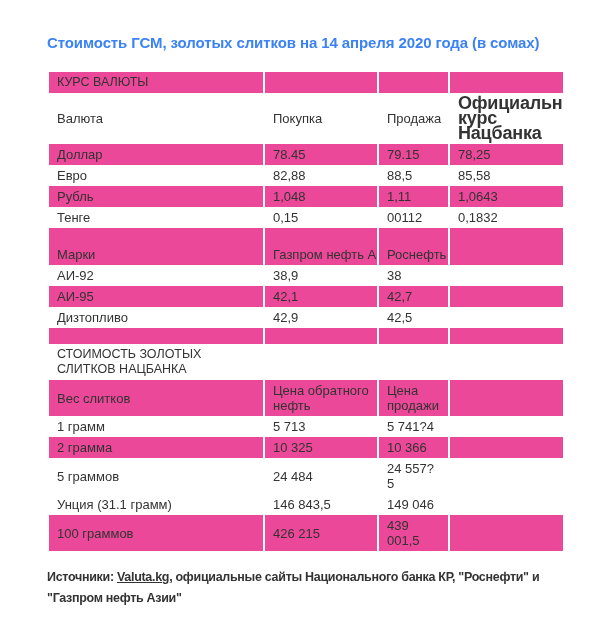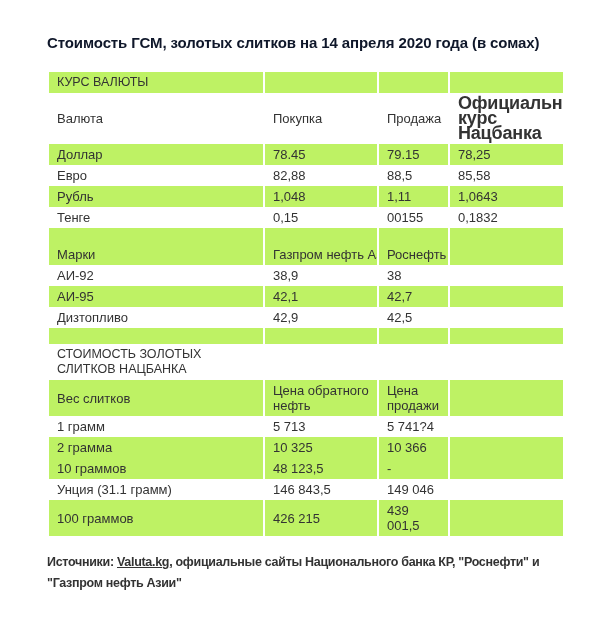--- a/index.html
+++ b/index.html
@@ -10,37 +10,37 @@
     color: #333333;
     overflow: hidden;
   }
   .page { padding: 33px 35px 0 47px; }
   h1.title {
     margin: 0 0 20px 0;
     font-size: 15px;
     line-height: 19px;
     font-weight: bold;
     letter-spacing: -0.1px;
-    color: #0f172a;
+    color: #3b82f6;
   }
   table.rates {
     width: 518px;
     border-collapse: separate;
     border-spacing: 2px 0;
     table-layout: fixed;
   }
   td {
     font-size: 13px;
     line-height: 15px;
     padding: 3px 8px;
     vertical-align: middle;
     color: #333333;
     overflow: hidden;
   }
-  tr.g td { background: #bef264; }
+  tr.g td { background: #ec4899; }
   tr.spacer td { height: 10px; padding: 3px; }
   tr.sec td { font-size: 12.5px; letter-spacing: 0; }
   td.b {
     font-weight: bold;
     font-size: 18px;
     letter-spacing: -0.2px;
     line-height: 15px;
   }
   td.nowrap { white-space: nowrap; }
   p.sources {
@@ -96,21 +96,21 @@
       </tr>
       <tr class="g">
         <td>Рубль</td>
         <td>1,048</td>
         <td>1,11</td>
         <td>1,0643</td>
       </tr>
       <tr>
         <td>Тенге</td>
         <td>0,15</td>
-        <td>00155</td>
+        <td>00112</td>
         <td>0,1832</td>
       </tr>
       <tr class="g spacer">
         <td></td>
         <td></td>
         <td></td>
         <td></td>
       </tr>
 
       <tr class="g">
@@ -161,24 +161,24 @@
         <td>5 713</td>
         <td>5 741?4</td>
         <td></td>
       </tr>
       <tr class="g">
         <td>2 грамма</td>
         <td>10 325</td>
         <td>10 366</td>
         <td></td>
       </tr>
-      <tr class="g">
-        <td>10 граммов</td>
-        <td>48 123,5</td>
-        <td>-</td>
+      <tr>
+        <td>5 граммов</td>
+        <td>24 484</td>
+        <td>24 557?5</td>
         <td></td>
       </tr>
       <tr>
         <td>Унция (31.1 грамм)</td>
         <td>146 843,5</td>
         <td>149 046</td>
         <td></td>
       </tr>
       <tr class="g">
         <td>100 граммов</td>

